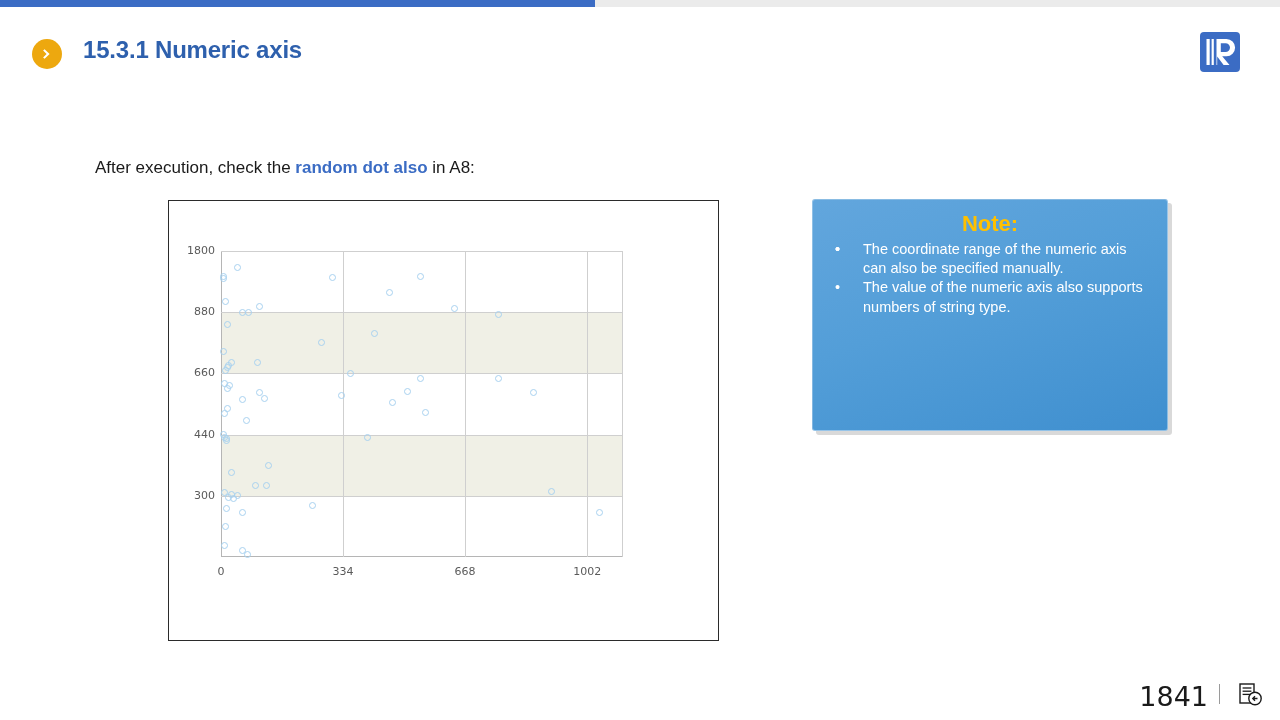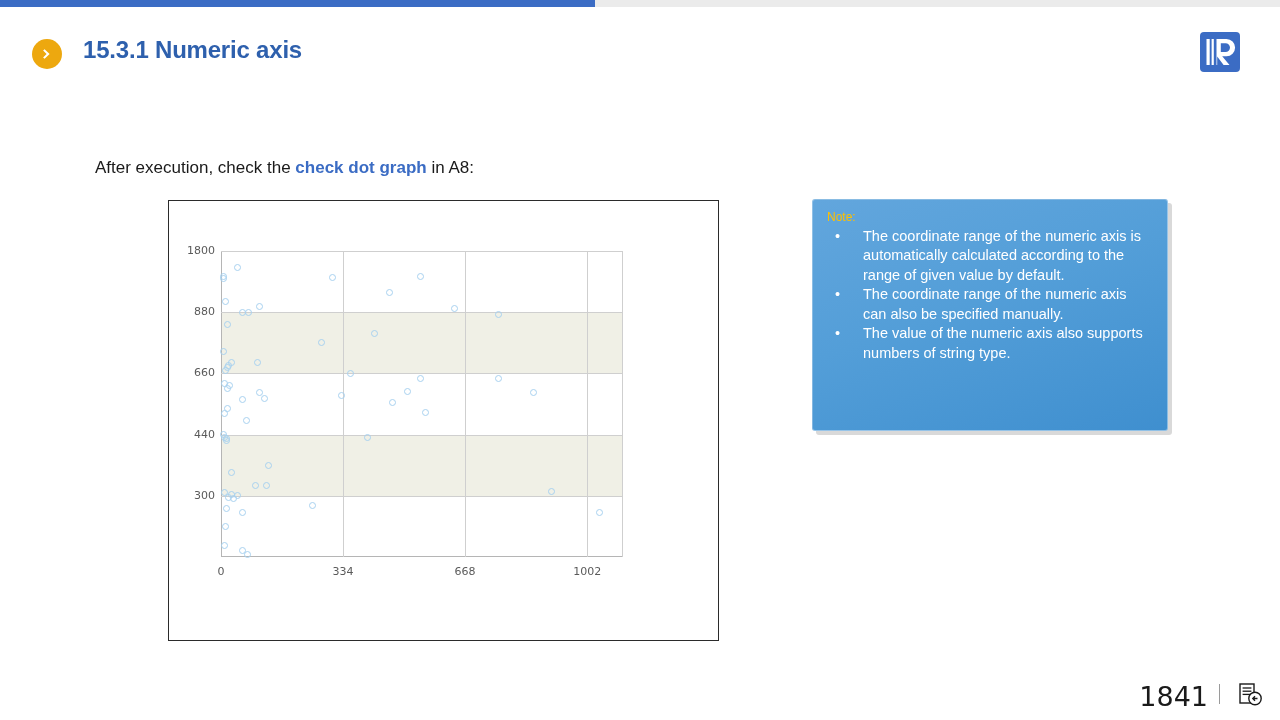--- a/index.html
+++ b/index.html
@@ -68,21 +68,21 @@
   .note-shadow{
     position:absolute;left:816px;top:203px;width:356px;height:232px;
     background:#d9d9d9;border-radius:3px;
   }
   .note-box{
     position:absolute;left:812px;top:199px;width:356px;height:232px;
     background:linear-gradient(160deg,#62a6dd 0%,#539ed8 45%,#3f8fcf 100%);
     border-radius:3px;box-sizing:border-box;padding:10px 14px 0 14px;
     border:1px solid rgba(255,255,255,0.35);
   }
-  .note-title{color:#ffc000;font-size:12px;font-weight:normal;line-height:1.25;margin-bottom:2px;}
+  .note-title{color:#ffc000;font-size:22px;font-weight:bold;line-height:1.25;margin-bottom:2px;text-align:center;}
   .note-list{list-style:none;margin:0;padding:0;}
   .note-list li{
     position:relative;color:#ffffff;font-size:14.5px;line-height:1.34;
     padding-left:36px;margin-bottom:0px;
   }
   .note-list li .bdot{
     position:absolute;left:8px;top:0;color:#ffffff;font-size:14.5px;
   }
 
   
@@ -113,21 +113,21 @@
   <svg width="44" height="44" viewBox="0 0 44 44" aria-hidden="true">
     <rect x="2" y="2" width="40" height="40" rx="4" ry="4" fill="#3b6cc4"></rect>
     <rect x="8.5" y="9" width="3.2" height="26" fill="#ffffff"></rect>
     <rect x="13.6" y="9" width="2.2" height="26" fill="#ffffff"></rect>
     <path d="M18.5 9 H28.5 a8.6 8.6 0 0 1 0 17.2 H24.2 L31.5 35 H25.6 L19.2 26.4 V35 H18.5 Z
              M22.8 13.2 V22 H27.6 a4.4 4.4 0 0 0 0 -8.8 Z" fill="#ffffff"></path>
   </svg>
 </div>
 
 <div class="intro-line">
-  <span>After execution, check the </span><span class="hl">check dot graph</span><span> in A8:</span>
+  <span>After execution, check the </span><span class="hl">random dot also</span><span> in A8:</span>
 </div>
 
 <div class="chart-frame">
   <div class="chart-inner">
     <div class="plot" id="plot">
         <div class="band" style="top: 183.6px; height: 61.2px; background: rgb(240, 240, 230);"></div>
         <div class="band" style="top: 61.2px; height: 61.2px; background: rgb(240, 240, 230);"></div>
       <div class="axis-line-y"></div>
       <div class="axis-line-x"></div>
     <div class="hline" style="top: 245px; background: rgb(207, 207, 207);"></div>
@@ -214,21 +214,21 @@
         <div class="xlab" style="left: 266.124px; top: 364px;">668</div>
         <div class="xlab" style="left: 388.185px; top: 364px;">1002</div>
       </div>
   </div>
 </div>
 
 <div class="note-shadow"></div>
 <div class="note-box">
   <div class="note-title">Note:</div>
   <ul class="note-list" id="notelist">
-      <li><span class="bdot">•</span><span>The coordinate range of the numeric axis is automatically calculated according to the range of given value by default.</span></li>
+      <li><span class="bdot">•</span></li>
       <li><span class="bdot">•</span><span>The coordinate range of the numeric axis can also be specified manually.</span></li>
       <li><span class="bdot">•</span><span>The value of the numeric axis also supports numbers of string type.</span></li>
     </ul>
 </div>
 
 <div class="page-number">1841</div>
 <div class="page-divider"></div>
 <div class="doc-icon">
   <svg width="28" height="26" viewBox="0 0 28 26" aria-hidden="true">
     <rect x="4" y="2" width="14" height="19" fill="none" stroke="#1a1a1a" stroke-width="1.4"></rect>

